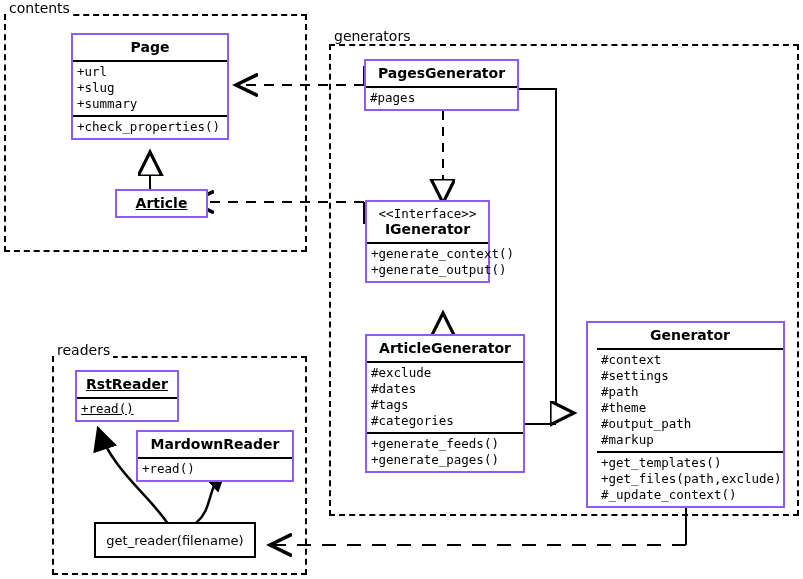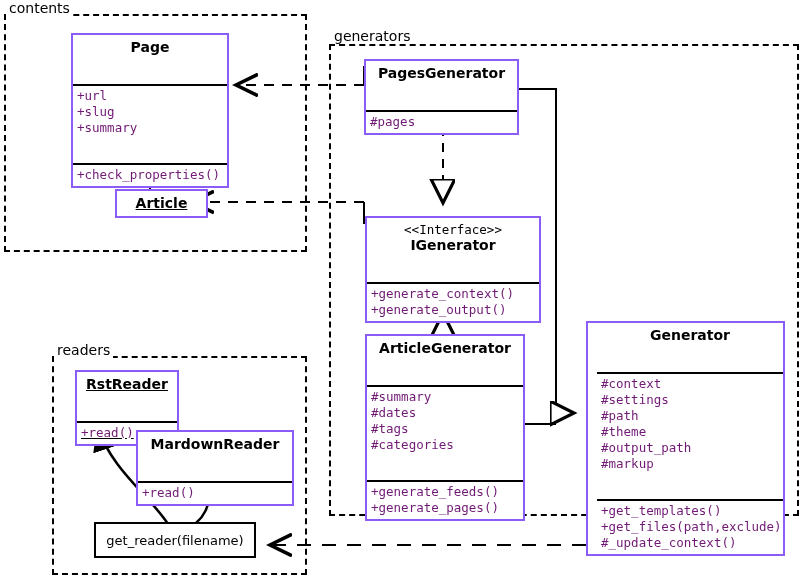--- a/index.html
+++ b/index.html
@@ -54,23 +54,22 @@
     font-size: 12.5px;
     font-family: "DejaVu Sans Mono", monospace;
     line-height: 15px;
   }
   .uml-sec {
     border-top: 2px solid #000;
     padding: 2px 3px 3px 4px;
     font-family: "DejaVu Sans Mono", monospace;
     font-size: 12.5px;
     line-height: 16px;
-    color: #701a75;
+    color: #000000;
     white-space: nowrap;
-    margin-top: 24px;
   }
   .uml-sec div { white-space: nowrap; }
   
   .plain-box {
     position: absolute;
     box-sizing: border-box;
     border: 2px solid #000;
     background: #ffffff;
     display: flex;
     align-items: center;
@@ -180,35 +179,35 @@
     <div class="uml-name">Article</div>
   </div>
 
   <div class="uml" style="left:364px; top:59px; width:155px;">
     <div class="uml-name">PagesGenerator</div>
     <div class="uml-sec">
       <div>#pages</div>
     </div>
   </div>
 
-  <div class="uml" style="left:365px; top:216px; width:176px;">
+  <div class="uml" style="left:365px; top:200px; width:125px;">
     <div class="uml-name">
       <span class="uml-stereo">&lt;&lt;Interface&gt;&gt;</span>
       <span>IGenerator</span>
     </div>
     <div class="uml-sec">
       <div>+generate_context()</div>
       <div>+generate_output()</div>
     </div>
   </div>
 
   <div class="uml" style="left:365px; top:334px; width:160px;">
     <div class="uml-name">ArticleGenerator</div>
     <div class="uml-sec">
-      <div>#summary</div>
+      <div>#exclude</div>
       <div>#dates</div>
       <div>#tags</div>
       <div>#categories</div>
     </div>
     <div class="uml-sec">
       <div>+generate_feeds()</div>
       <div>+generate_pages()</div>
     </div>
   </div>
 

